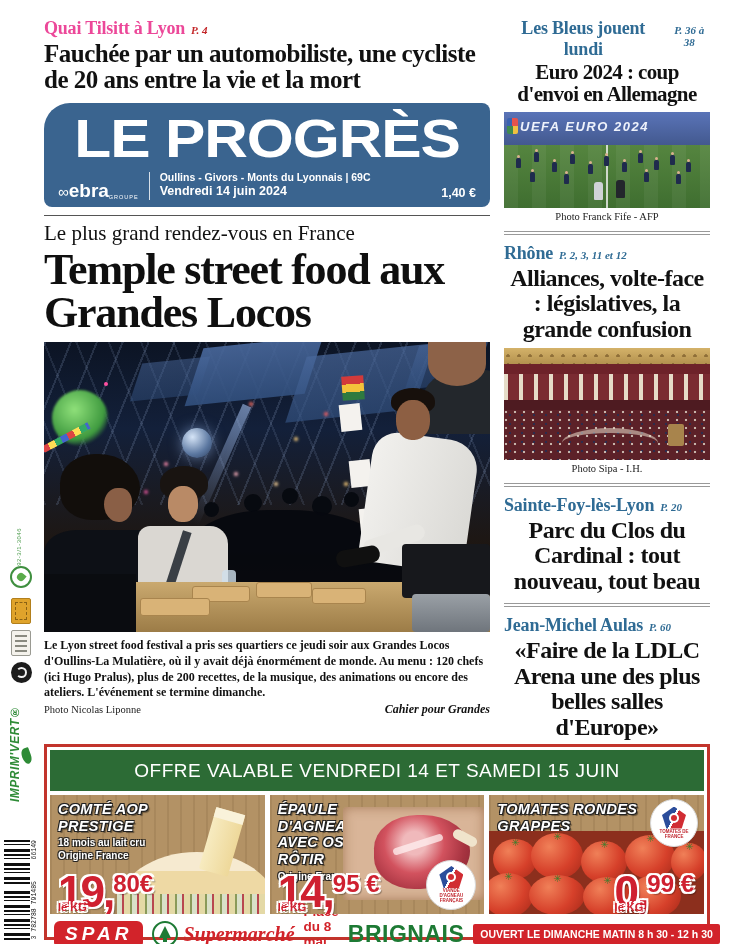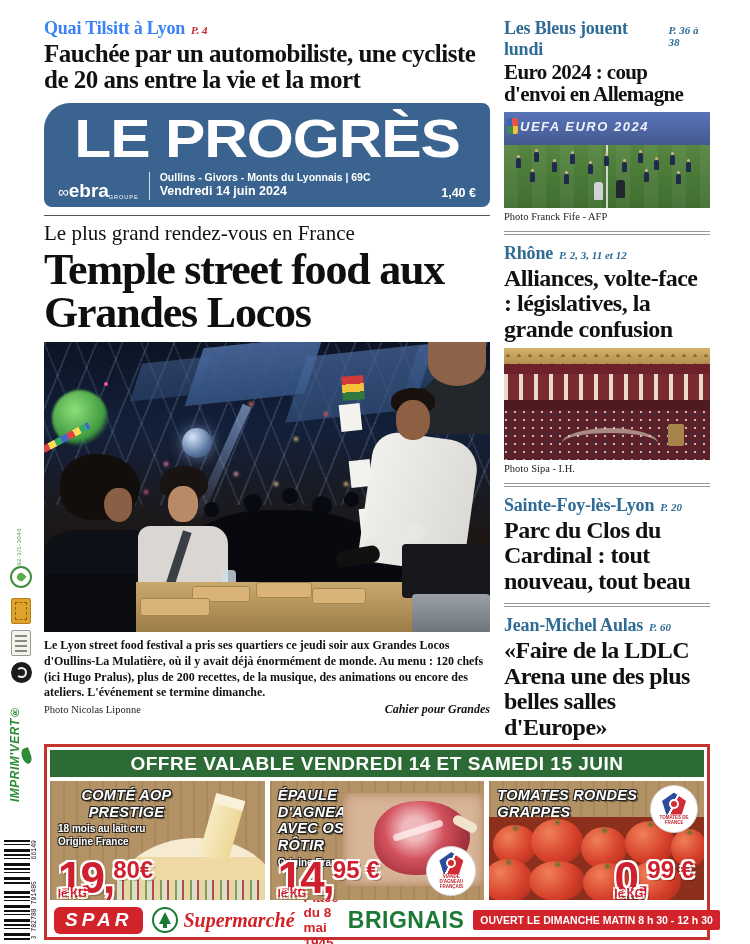--- a/index.html
+++ b/index.html
@@ -37,25 +37,25 @@
   .barcode-wrap { position:absolute; left:4px; top:840px; width:38px; height:100px; }
   .bars { position:absolute; left:0; top:0; width:26px; height:100px; background:
     repeating-linear-gradient(180deg,#101010 0 2px,#fff 2px 4px,#101010 4px 5px,#fff 5px 9px,
       #101010 9px 12px,#fff 12px 14px); }
   .bars::after { content:""; position:absolute; left:0; top:44px; width:100%; height:6px; background:#fff; }
   .bc-digits { position:absolute; left:27px; top:0; height:100px; font-family:"Liberation Mono","DejaVu Sans Mono",monospace;
     font-size:6.5px; color:#111; display:flex; flex-direction:column; justify-content:space-between; }
   
   .content { position:absolute; left:44px; top:18px; width:666px; display:flex; gap:14px; }
   .col-left { width:446px; }
-  .col-right { width:206px; }
+  .col-right { width:206px;text-align:center; }
   
   .kicker-line { display:flex; align-items:baseline; gap:6px; }
   .kicker { font-weight:bold; font-size:18px; letter-spacing:-.2px; }
-  .kicker.red { color:#3b82f6; }
+  .kicker.red { color:#ec4899; }
   .kicker.blue { color:#2f6b94; }
   .pref { font-size:11px; font-style:italic; font-weight:bold; }
   .pref.red { color:#c4272a; } .pref.blue { color:#2f6b94; }
   .tease-head { font-weight:bold; font-size:25px; line-height:1.04; letter-spacing:-.5px; color:#111; margin-top:2px; }
   .col-right .tease-head { font-size:21px; letter-spacing:-.6px; }
   
   .masthead { margin-top:10px; width:446px; height:104px; background:#3a648f;
     border-radius:26px 8px 8px 8px; position:relative; color:#fff;
     font-family:"Liberation Sans","DejaVu Sans",sans-serif; }
   .mast-title { text-align:center; font-weight:bold; font-size:54px; letter-spacing:-1px;
@@ -170,22 +170,22 @@
   .asm-seats { position:absolute; left:0; right:0; top:62px; bottom:0; background-color:#5c2128;
     background-image:radial-gradient(circle at 2px 2px,rgba(235,230,215,.75) 0 1px,transparent 1.6px),
       radial-gradient(circle at 6px 5px,rgba(40,45,80,.9) 0 1px,transparent 1.6px);
     background-size:9px 8px,12px 9px; }
   .asm-desk { position:absolute; left:58px; bottom:2px; width:96px; height:30px; border-radius:50%;
     border-top:5px solid rgba(235,225,205,.55); }
   .asm-trib { position:absolute; right:26px; bottom:14px; width:16px; height:22px; background:#a8844c; border-radius:2px; }
   
   .ad { position:absolute; left:44px; top:744px; width:666px; height:196px; border:3px solid #c2342c;
     background:#fff; padding:3px; font-family:"Liberation Sans","DejaVu Sans",sans-serif; }
-  .ad-banner { height:27px; background:#2c6b35; color:#fff; display:flex; align-items:center; justify-content:center;
-    font-weight:bold; font-size:19px; letter-spacing:.5px; white-space:nowrap; }
+  .ad-banner { height:41px; background:#2c6b35; color:#fff; display:flex; align-items:center; justify-content:center;
+    font-weight:normal; font-size:19px; letter-spacing:.5px; white-space:nowrap; }
   .ad-panels { display:flex; gap:5px; margin-top:4px; height:119px; }
   .panel { position:relative; flex:1; overflow:hidden;
     background:#b39265; }
   .panel::before { content:""; position:absolute; inset:0;
     background:repeating-linear-gradient(90deg,rgba(70,45,15,.10) 0 2px,transparent 2px 13px); }
   .pname { position:relative; color:#fff; font-weight:bold; font-style:italic; font-size:14.5px; line-height:1.15;
     padding:6px 0 0 8px; letter-spacing:.3px;
     text-shadow:-1px -1px 0 #222,1px -1px 0 #222,-1px 1px 0 #222,1px 1px 0 #222,2px 2px 1px rgba(0,0,0,.45); }
   .pdesc { position:relative; color:#fff; font-weight:bold; font-size:10px; line-height:1.25; padding:3px 0 0 8px;
     white-space:pre-line; text-shadow:-1px -1px 0 rgba(30,30,30,.9),1px 1px 0 rgba(30,30,30,.9),1px -1px 0 rgba(30,30,30,.9),-1px 1px 0 rgba(30,30,30,.9); }
@@ -445,21 +445,21 @@
   <div class="ad">
     <div class="ad-banner">OFFRE VALABLE VENDREDI 14 ET SAMEDI 15 JUIN</div>
     <div class="ad-panels">
 
       <div class="panel">
         <div class="cheese">
           <div class="ch-wheel"></div>
           <div class="ch-rind"></div>
           <div class="ch-slice"></div>
         </div>
-        <div class="pname" style="width:145px;text-align:center;">COMTÉ AOP PRESTIGE</div>
+        <div class="pname" style="width:145px;">COMTÉ AOP PRESTIGE</div>
         <div class="pdesc">18 mois au lait cru
 Origine France</div>
         <div class="price">
           <span class="pi">19,</span><span class="pd">80€</span>
           <span class="pu">le KG</span>
         </div>
       </div>
 
       <div class="panel">
         <div class="board"></div>

